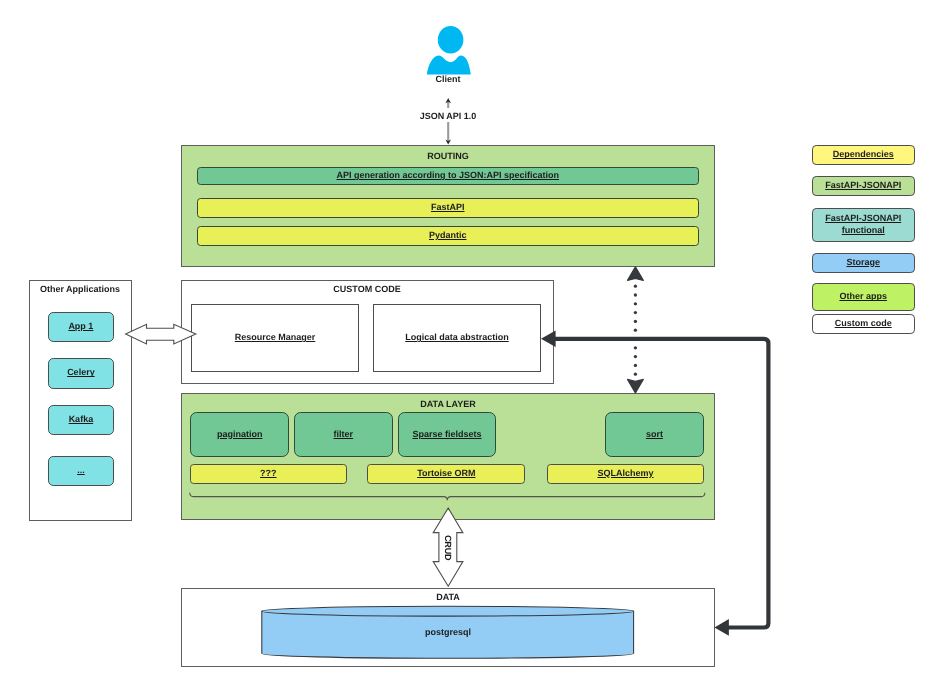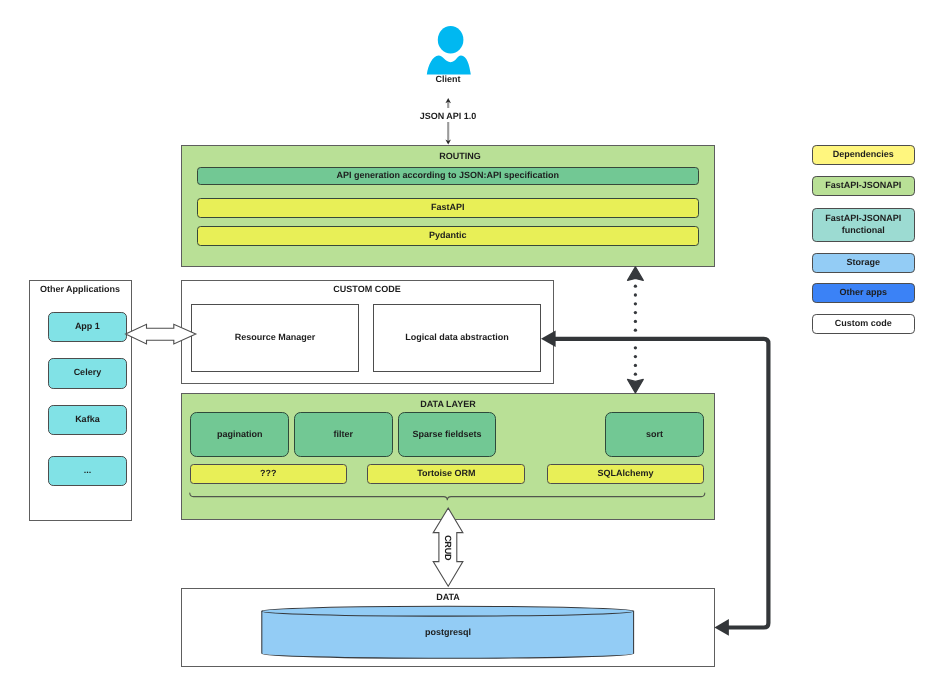--- a/index.html
+++ b/index.html
@@ -3,57 +3,57 @@
 <meta charset="utf-8">
 <title>Architecture Diagram</title>
 <style>
   html,body{margin:0;padding:0;background:#ffffff;}
   body{width:937px;height:686px;overflow:hidden;
        font-family:"Liberation Sans",sans-serif;color:#1a1a1a;
        -webkit-font-smoothing:antialiased;text-rendering:geometricPrecision;}
   #stage{position:relative;width:937px;height:686px;transform:translateZ(0);
          backface-visibility:hidden;border-radius:23px;}
   .box{position:absolute;box-sizing:border-box;display:flex;align-items:center;
-       justify-content:center;}
+       justify-content:center;text-decoration:underline;}
   .lbl{position:absolute;font-weight:bold;text-align:center;line-height:1.2;
        white-space:pre-line;transform:translateZ(0);}
   .lbl-in{font-weight:bold;text-align:center;line-height:1.3;white-space:pre-line;
           font-size:9px;color:#1d1d1d;transform:translateZ(0);display:block;}
   svg{position:absolute;left:0;top:0;overflow:visible;pointer-events:none;}
 
   
   .client-icon{position:absolute;left:426px;top:26px;}
   .client-label{left:398px;top:74px;width:100px;font-size:9px;color:#1d1d1d;}
   .json-api-label{left:398px;top:110px;width:100px;font-size:9px;color:#1d1d1d;
                   padding:1px 0;}
   .json-api-bg{position:absolute;left:418px;top:108px;width:60px;height:14px;
                background:#ffffff;}
 
   
   .routing-box{left:181px;top:145px;width:533.5px;height:121.5px;
                background:#b9e096;border:1.2px solid #5e5e5e;}
-  .routing-title{left:360px;top:150.5px;width:200px;font-size:9px;color:#1d1d1d;}
+  .routing-title{left:348px;top:150.5px;width:200px;font-size:9px;color:#1d1d1d;}
     .r-row{left:197px;width:501.5px;border:1.2px solid #37483a;border-radius:3.6px;}
     .r0{top:167.1px;height:18px;background:#72c894;}
     .r1{top:198.1px;height:19.9px;background:#e8ef57;}
     .r2{top:225.9px;height:19.9px;background:#e8ef57;}
 
   
   .customcode-box{left:181px;top:280px;width:372.5px;height:103.5px;
                   background:#ffffff;border:1.2px solid #5e5e5e;}
   .customcode-title{left:267px;top:284.3px;width:200px;font-size:9px;color:#1d1d1d;}
   .cc-inner{top:304px;height:68px;background:#ffffff;border:1.1px solid #4d4d4d;}
   .cc0{left:191px;width:168px;}
   .cc1{left:373px;width:168px;}
 
   
   .otherapps-box{left:29px;top:280px;width:103px;height:240.5px;
                  background:#ffffff;border:1.2px solid #5e5e5e;}
   .otherapps-title{left:30px;top:284px;width:100px;font-size:9px;color:#1d1d1d;}
-  .app-box{left:47.9px;width:79px;height:30.9px;background:#81e2e6;
+  .app-box{left:47.9px;width:66px;height:30.9px;background:#81e2e6;
            border:1.2px solid #4d4d4d;border-radius:5.2px;}
   .a0{top:311.6px;} .a1{top:357.8px;} .a2{top:404.6px;} .a3{top:455.6px;}
 
   
   .datalayer-box{left:181px;top:393px;width:533.5px;height:126.5px;
                  background:#b9e096;border:1.2px solid #5e5e5e;}
   .datalayer-title{left:348px;top:399px;width:200px;font-size:9px;color:#1d1d1d;}
     .dl-feat{top:412.2px;height:44.8px;width:98.7px;background:#72c894;
            border:1.2px solid #2e4a3b;border-radius:6.6px;}
   .f0{left:190.3px;justify-content:center;} .f1{left:294px;} .f2{left:397.7px;}
@@ -75,21 +75,21 @@
             background:#ffffff;border:1.2px solid #5e5e5e;}
   .data-title{left:348px;top:592.2px;width:200px;font-size:9px;color:#1d1d1d;}
   .cyl-label{left:398px;top:627px;width:100px;font-size:9px;color:#1d1d1d;}
 
   
     .legend-box{left:811.8px;width:102.8px;border:1.2px solid #4d4d4d;border-radius:4.2px;}
   .lg0{top:145.3px;height:20px;background:#fff67e;}
   .lg1{top:176px;height:19.9px;background:#b9e096;}
   .lg2{top:207.8px;height:33.8px;background:#9cdbd2;}
   .lg3{top:252.5px;height:20px;background:#93ccf5;}
-  .lg4{top:283.3px;height:20px;background:#3b82f6;}
+  .lg4{top:283.3px;height:28px;background:#bef264;}
   .lg5{top:313.6px;height:20px;background:#ffffff;}
 </style>
 </head>
 <body>
 
 <div id="stage">
 
   <div class="client-icon">
     <svg width="48" height="52" viewBox="-0.5 0 48 52">
       <ellipse cx="24.1" cy="13.8" rx="12.8" ry="13.8" fill="#00b8f1"></ellipse>

